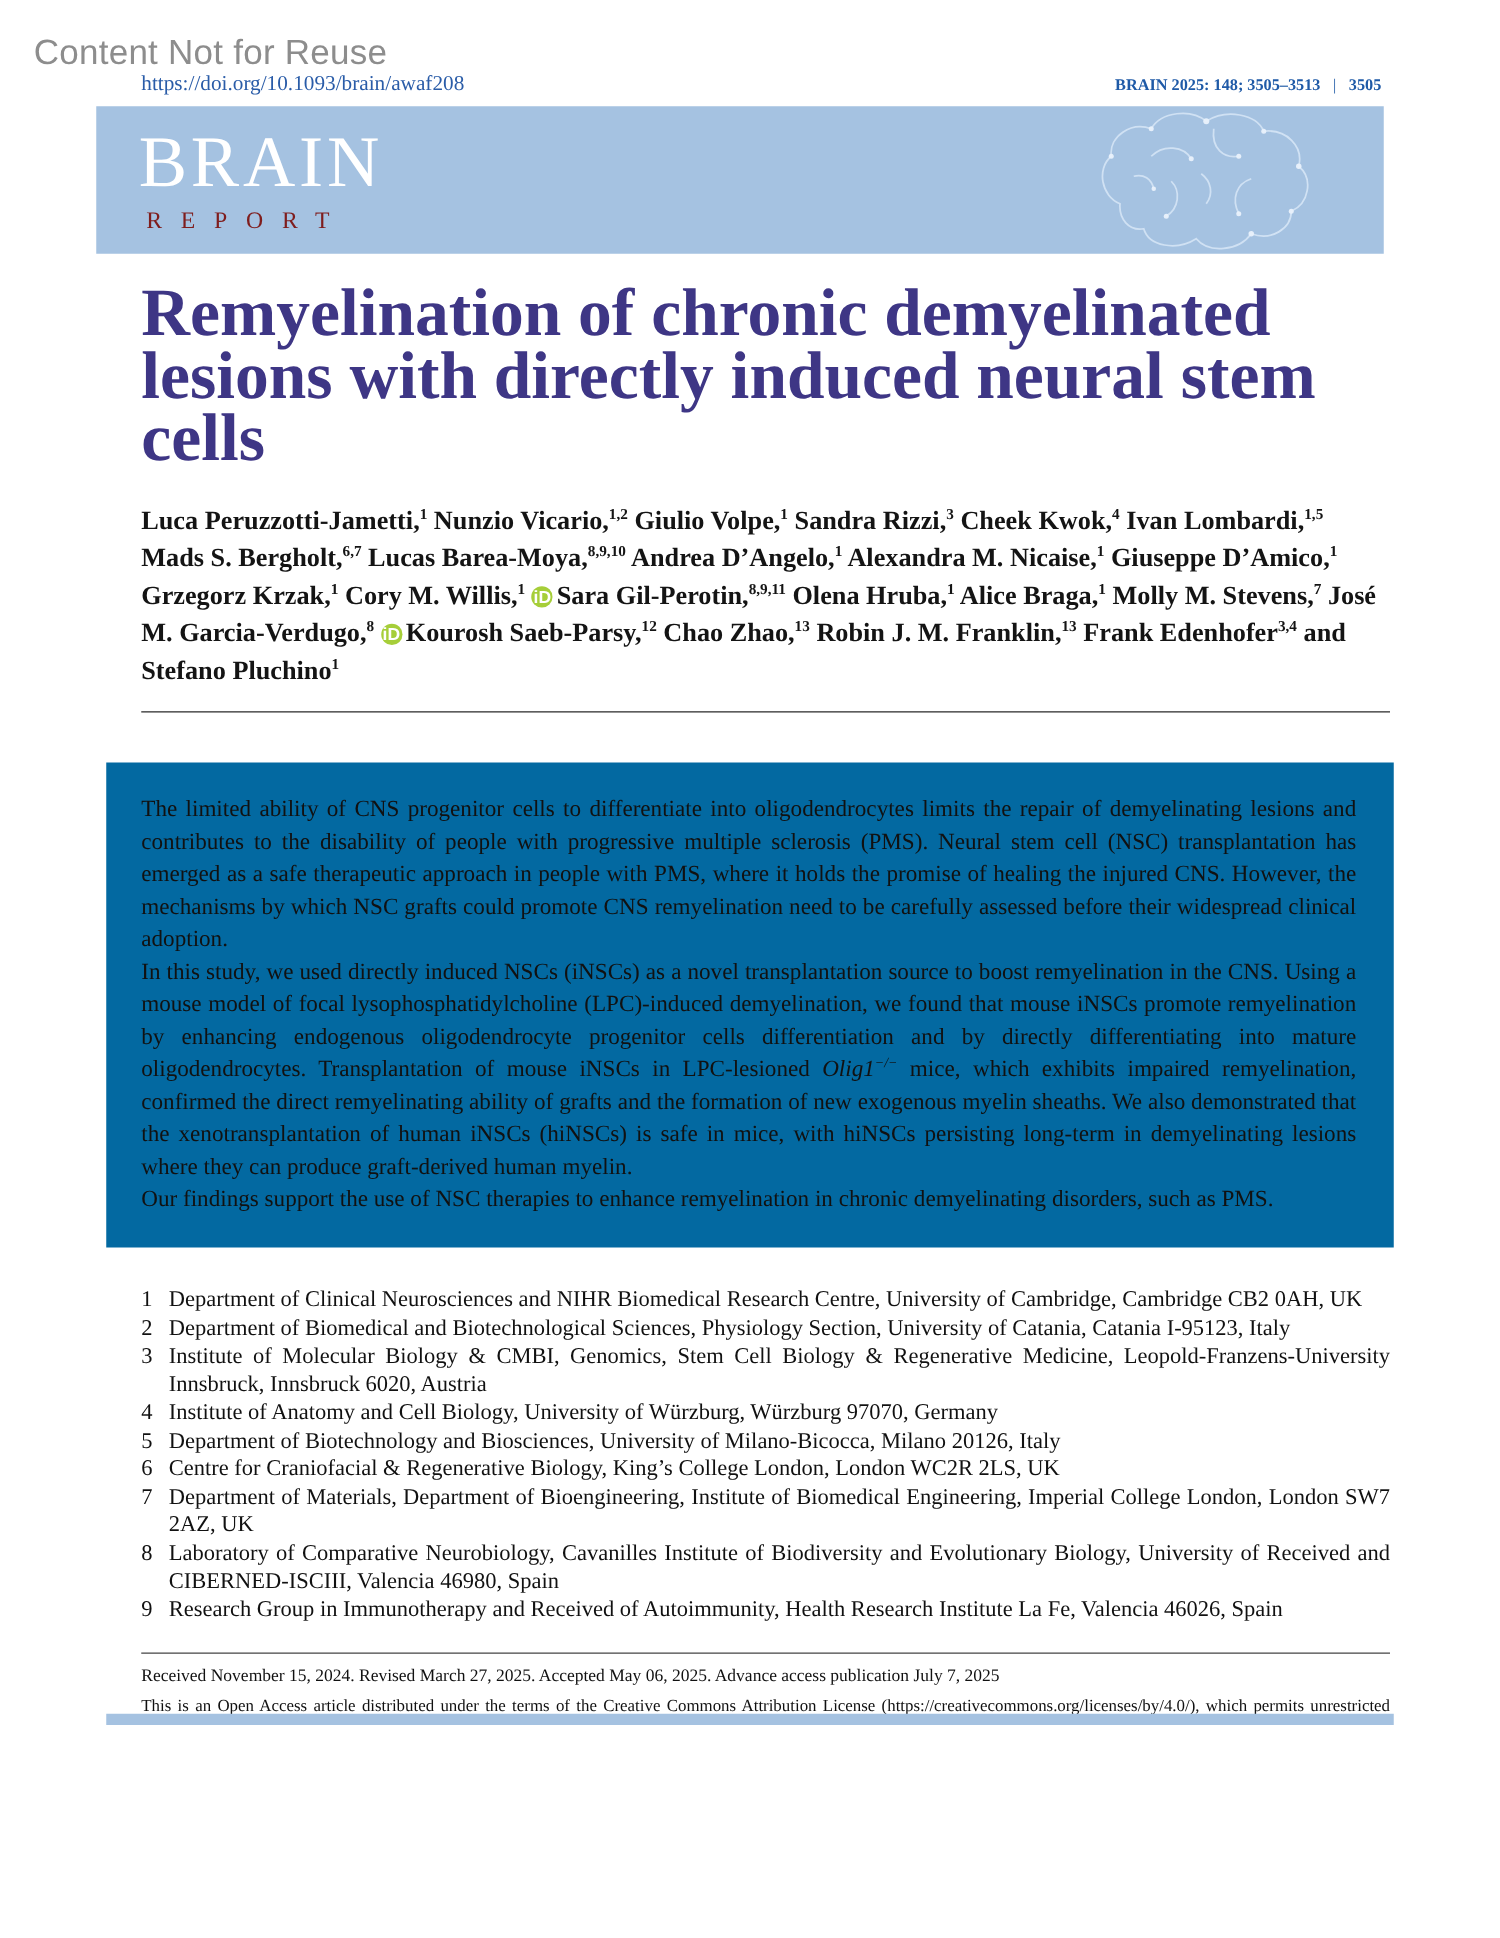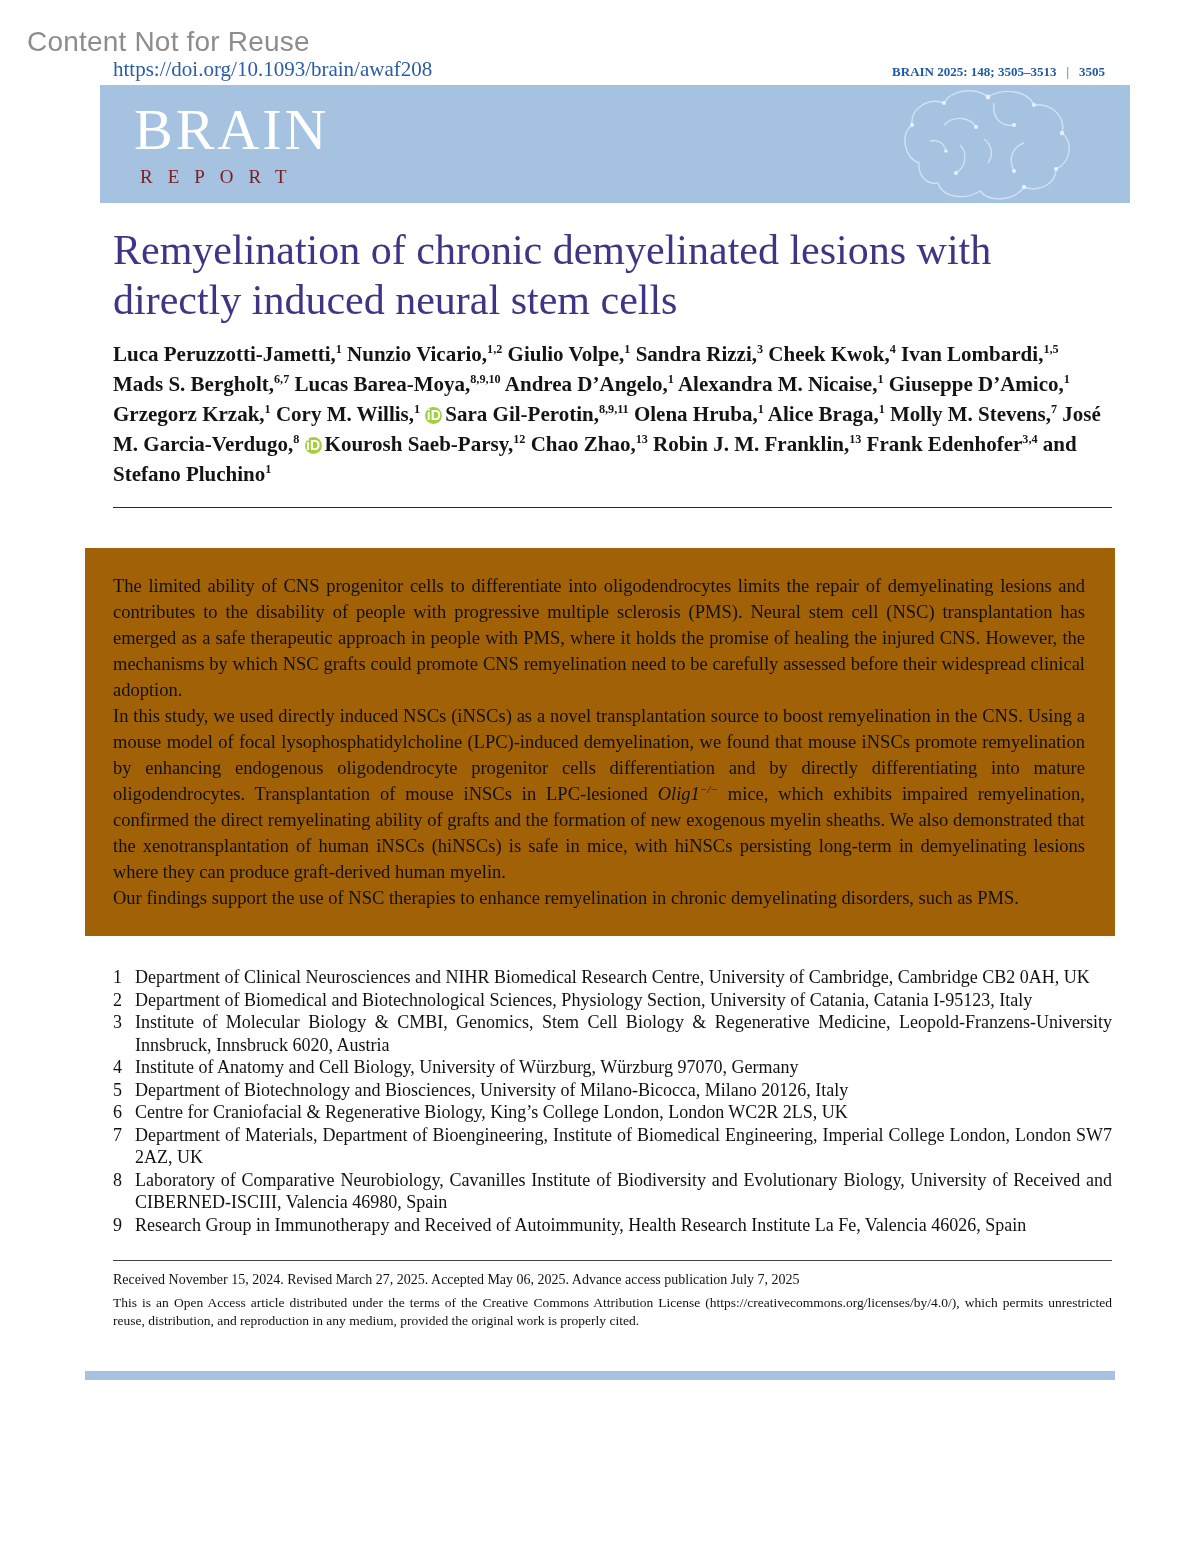--- a/index.html
+++ b/index.html
@@ -5,44 +5,44 @@
   * { margin:0; padding:0; box-sizing:border-box; }
   html,body { background:#ffffff; }
   body { width:1200px; height:1550px; font-family:"Liberation Serif", serif; color:#1a1a1a; }
   .page { position:relative; width:1200px; height:1380px; overflow:hidden; background:#fff; }
 
   .watermark { position:absolute; top:26px; left:27px; font-family:"Liberation Sans", sans-serif;
                font-size:28px; color:#8d8d8d; letter-spacing:0.2px; }
 
   .topbar { position:absolute; top:57px; left:113px; right:95px; display:flex;
             justify-content:space-between; align-items:baseline; }
-  .doi { color:#2a5ca8; font-size:21px; text-decoration:none; cursor:pointer; }
+  .doi { color:#2a5ca8; font-size:17px; text-decoration:none; cursor:pointer; }
   .journal-ref { color:#1f5aa7; font-size:13px; font-weight:600; }
   .journal-ref .sep { margin:0 10px; font-weight:400; color:#1f5aa7; }
   .journal-ref .pageno { font-weight:700; }
 
-  .banner { position:absolute; top:85px; left:100px; width:1030px; height:118px; background:#a5c2e1; }
+  .banner { position:absolute; top:85px; left:77px; width:1030px; height:118px; background:#a5c2e1; }
   .banner-title { font-size:58px; line-height:1; color:#ffffff; letter-spacing:3px; padding:16px 0 0 34px; }
   .banner-sub { font-size:19px; color:#7f1d1d; letter-spacing:15px; padding-left:40px; margin-top:7px; }
   .banner svg { position:absolute; right:26px; top:-2px; }
 
   .content { position:absolute; top:225px; left:113px; width:999px; }
 
-  .title { font-size:42px; line-height:50px; font-weight:400; color:#3e3685; margin-bottom:14px;
+  .title { font-size:54px; line-height:50px; font-weight:700; color:#3e3685; margin-bottom:26px;
            font-family:"Liberation Serif", serif; }
 
   .authors { font-size:21px; font-weight:700; line-height:30px; color:#141414; }
   .authors sup { font-size:0.58em; line-height:0; }
   .orcid { display:inline-block; width:17px; height:17px; border-radius:50%; background:#a6ce39;
            color:#fff; font-family:"Liberation Sans", sans-serif; font-size:14px; font-weight:700;
            text-align:center; line-height:17px; vertical-align:1px; margin-right:3px; cursor:pointer; }
 
   .rule { border:none; border-top:1.6px solid #2a2a2a; margin-top:18px; width:100%; }
 
-  .abstract { margin:40px 0 0 -28px; width:1030px; background:#a16207; padding:25px 30px 25px 28px;
+  .abstract { margin:40px 0 0 -28px; width:1030px; background:#0369a1; padding:25px 30px 25px 28px;
               font-size:18.5px; line-height:26px; text-align:justify; hyphens:auto; color:#111; }
   .abstract p { margin:0; }
   .abstract i { font-style:italic; }
   .abstract sup { font-size:0.6em; line-height:0; }
 
   .affils { margin-top:30px; font-size:18px; line-height:22.5px; color:#111; }
   .affil { display:flex; }
   .affil-num { flex:0 0 22px; }
   .affil-text { flex:1; text-align:justify; hyphens:auto; }
 

